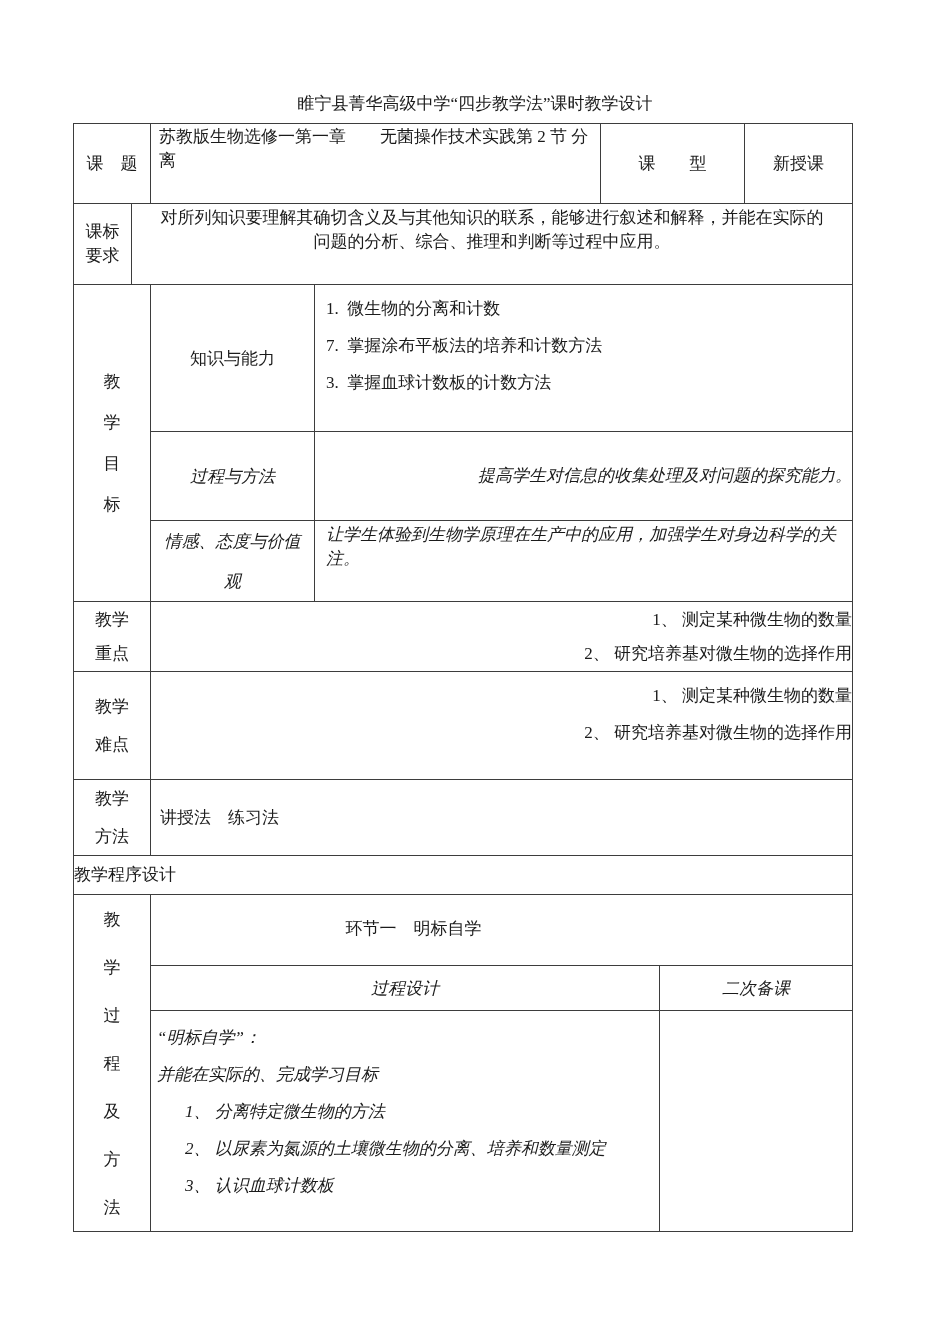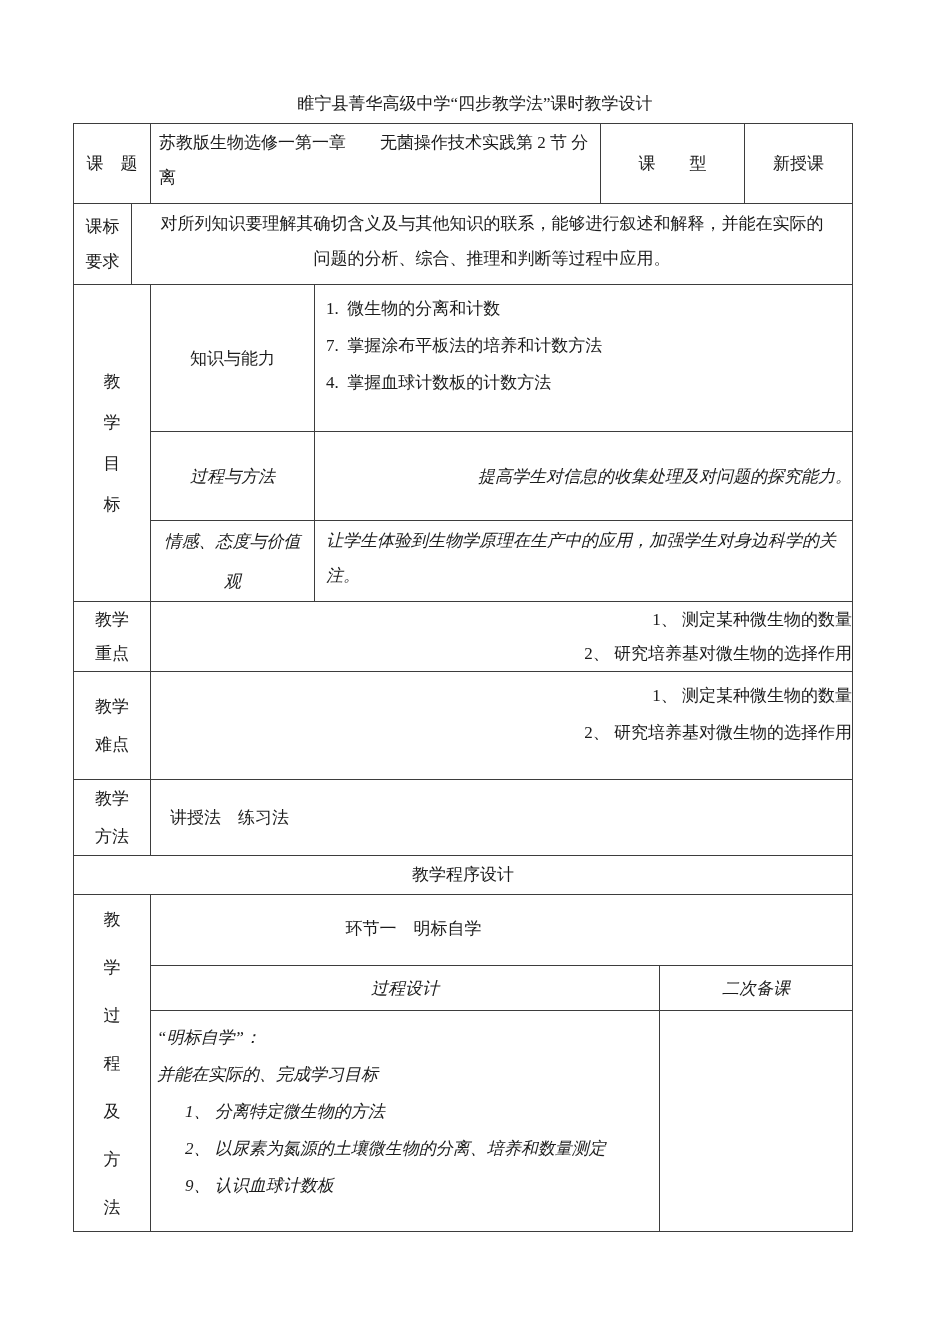--- a/index.html
+++ b/index.html
@@ -42,28 +42,28 @@
   
   .h79{height:79px}.h81{height:81px}.h317{height:317px}
   .h146{height:146px}.h89{height:89px}.h82{height:82px}
   .h70{height:70px}.h108{height:108px}.h76h{height:76px}
   .h39{height:39px}.h337{height:337px}.h45{height:45px}
   
   .w76{width:76px}.w57{width:57px}.w450{width:450px}.w144{width:144px}
   .w163{width:163px}.w508{width:508px}
   
   .lh34{line-height:34px}.lh37{line-height:37px}.lh38{line-height:38px}
-  .lh39{line-height:35px}.lh40{line-height:40px}
+  .lh39{line-height:24px}.lh40{line-height:40px}
   .keti-content { padding: 1px 0 0 8px; }
   .kebiao-content { padding: 2px 10px 0 10px; text-align: center; }
   .list-pad { padding: 5px 0 0 11px; }
   .list-pad2 { padding: 0 0 0 7px; display:flex; flex-direction:column; justify-content:center;align-items:flex-end; }
   .qinggan-content { padding: 2px 0 8px 11px; }
-  .fangfa-content { display:flex; align-items:center; padding-left: 19px; }
-  .chengxu { width: 100%; text-align: center; line-height: 37px; }
+  .fangfa-content { display:flex; align-items:center; padding-left: 9px; }
+  .chengxu { width: 100%; line-height: 37px; }
   .mubiao-label { gap: 18px; }
   .process-label { gap: 25px; }
   .huanjie-row { text-align: center; line-height: 68px; padding-right: 176px; }
   .process-content { padding: 8px 6px 0 6px; }
   .indent { padding-left: 28px; }
 </style>
 </head>
 <body>
 
 <div>
@@ -99,21 +99,21 @@
         <span>学</span>
         <span>目</span>
         <span>标</span>
       </div>
       <div class="cell grow col">
         <div class="subrow h146">
           <div class="cell w163 vcenter">知识与能力</div>
           <div class="cell grow list-pad">
             <div class="txt lh37">1.  微生物的分离和计数</div>
             <div class="txt lh37">7.  掌握涂布平板法的培养和计数方法</div>
-            <div class="txt lh37">4.  掌握血球计数板的计数方法</div>
+            <div class="txt lh37">3.  掌握血球计数板的计数方法</div>
           </div>
         </div>
         <div class="subrow h89">
           <div class="cell w163 vcenter">过程与方法</div>
           <div class="cell grow list-pad2">
             <div class="txt lh39" style="padding-left:4px">提高学生对信息的收集处理及对问题的探究能力。</div>
           </div>
         </div>
         <div class="subrow h82">
           <div class="cell w163 vcenter lh40">
@@ -181,21 +181,21 @@
         <div class="subrow h45">
           <div class="cell w508 vcenter">过程设计</div>
           <div class="cell grow vcenter">二次备课</div>
         </div>
         <div class="subrow" style="flex:1 1 auto">
           <div class="cell w508 process-content">
             <div class="txt lh37">“明标自学”：</div>
             <div class="txt lh37">并能在实际的、完成学习目标</div>
             <div class="txt lh37 indent">1、 分离特定微生物的方法</div>
             <div class="txt lh37 indent">2、 以尿素为氮源的土壤微生物的分离、培养和数量测定</div>
-            <div class="txt lh37 indent">9、 认识血球计数板</div>
+            <div class="txt lh37 indent">3、 认识血球计数板</div>
           </div>
           <div class="cell grow"></div>
         </div>
       </div>
     </div>
 
   </div>
 </div>
 
 </body></html>

